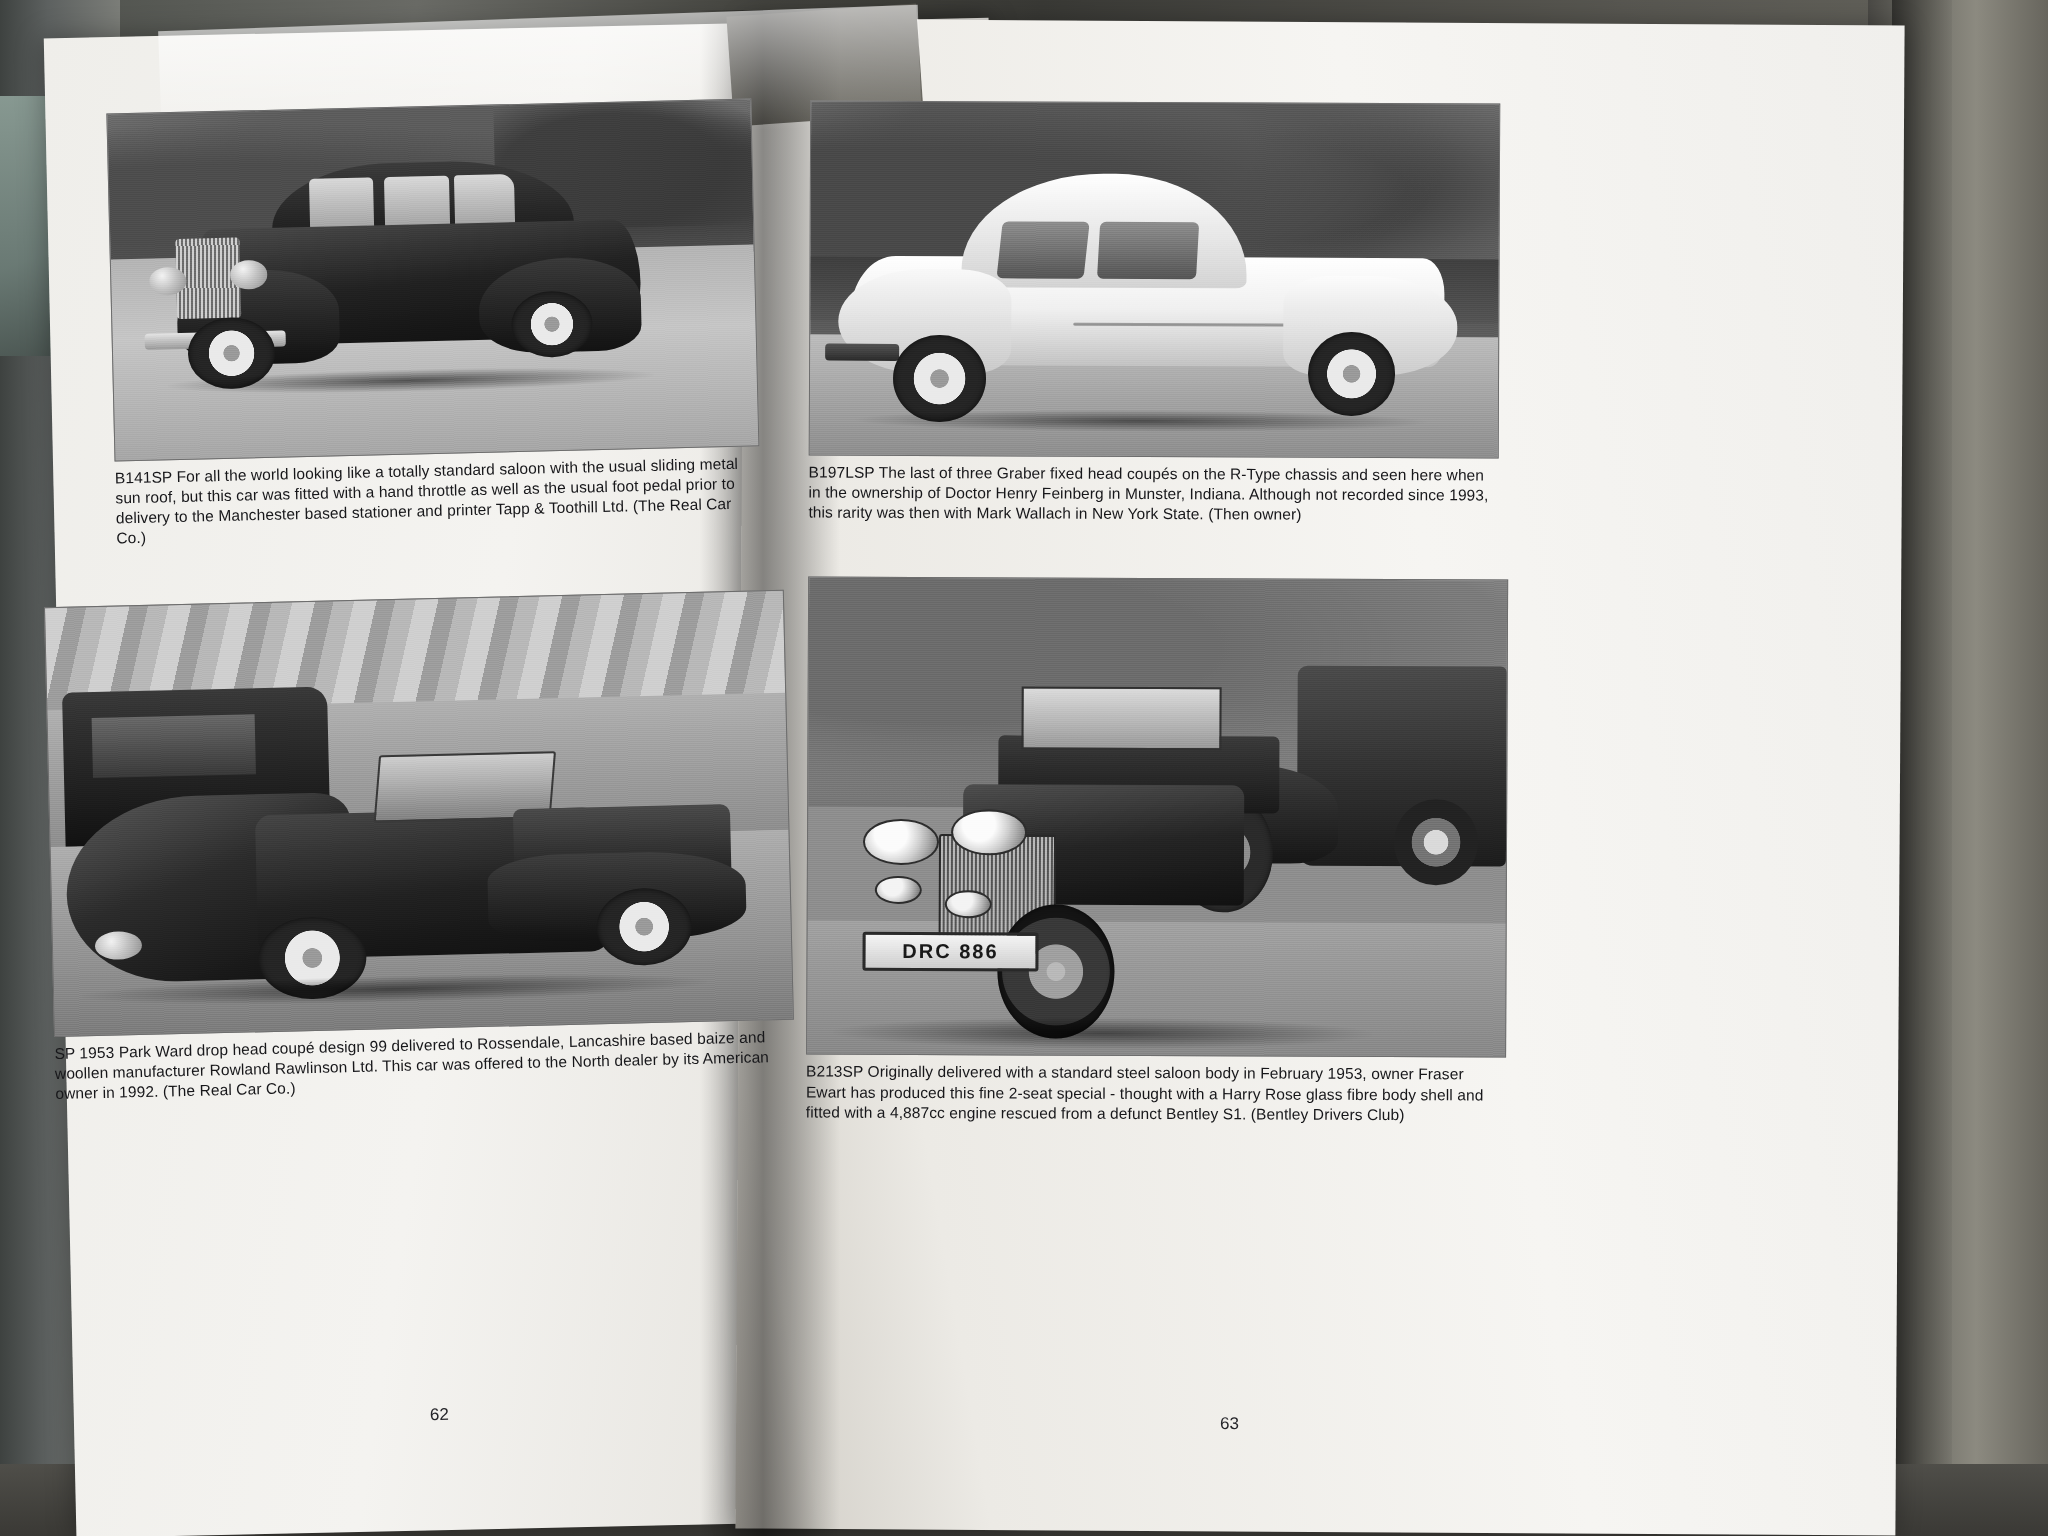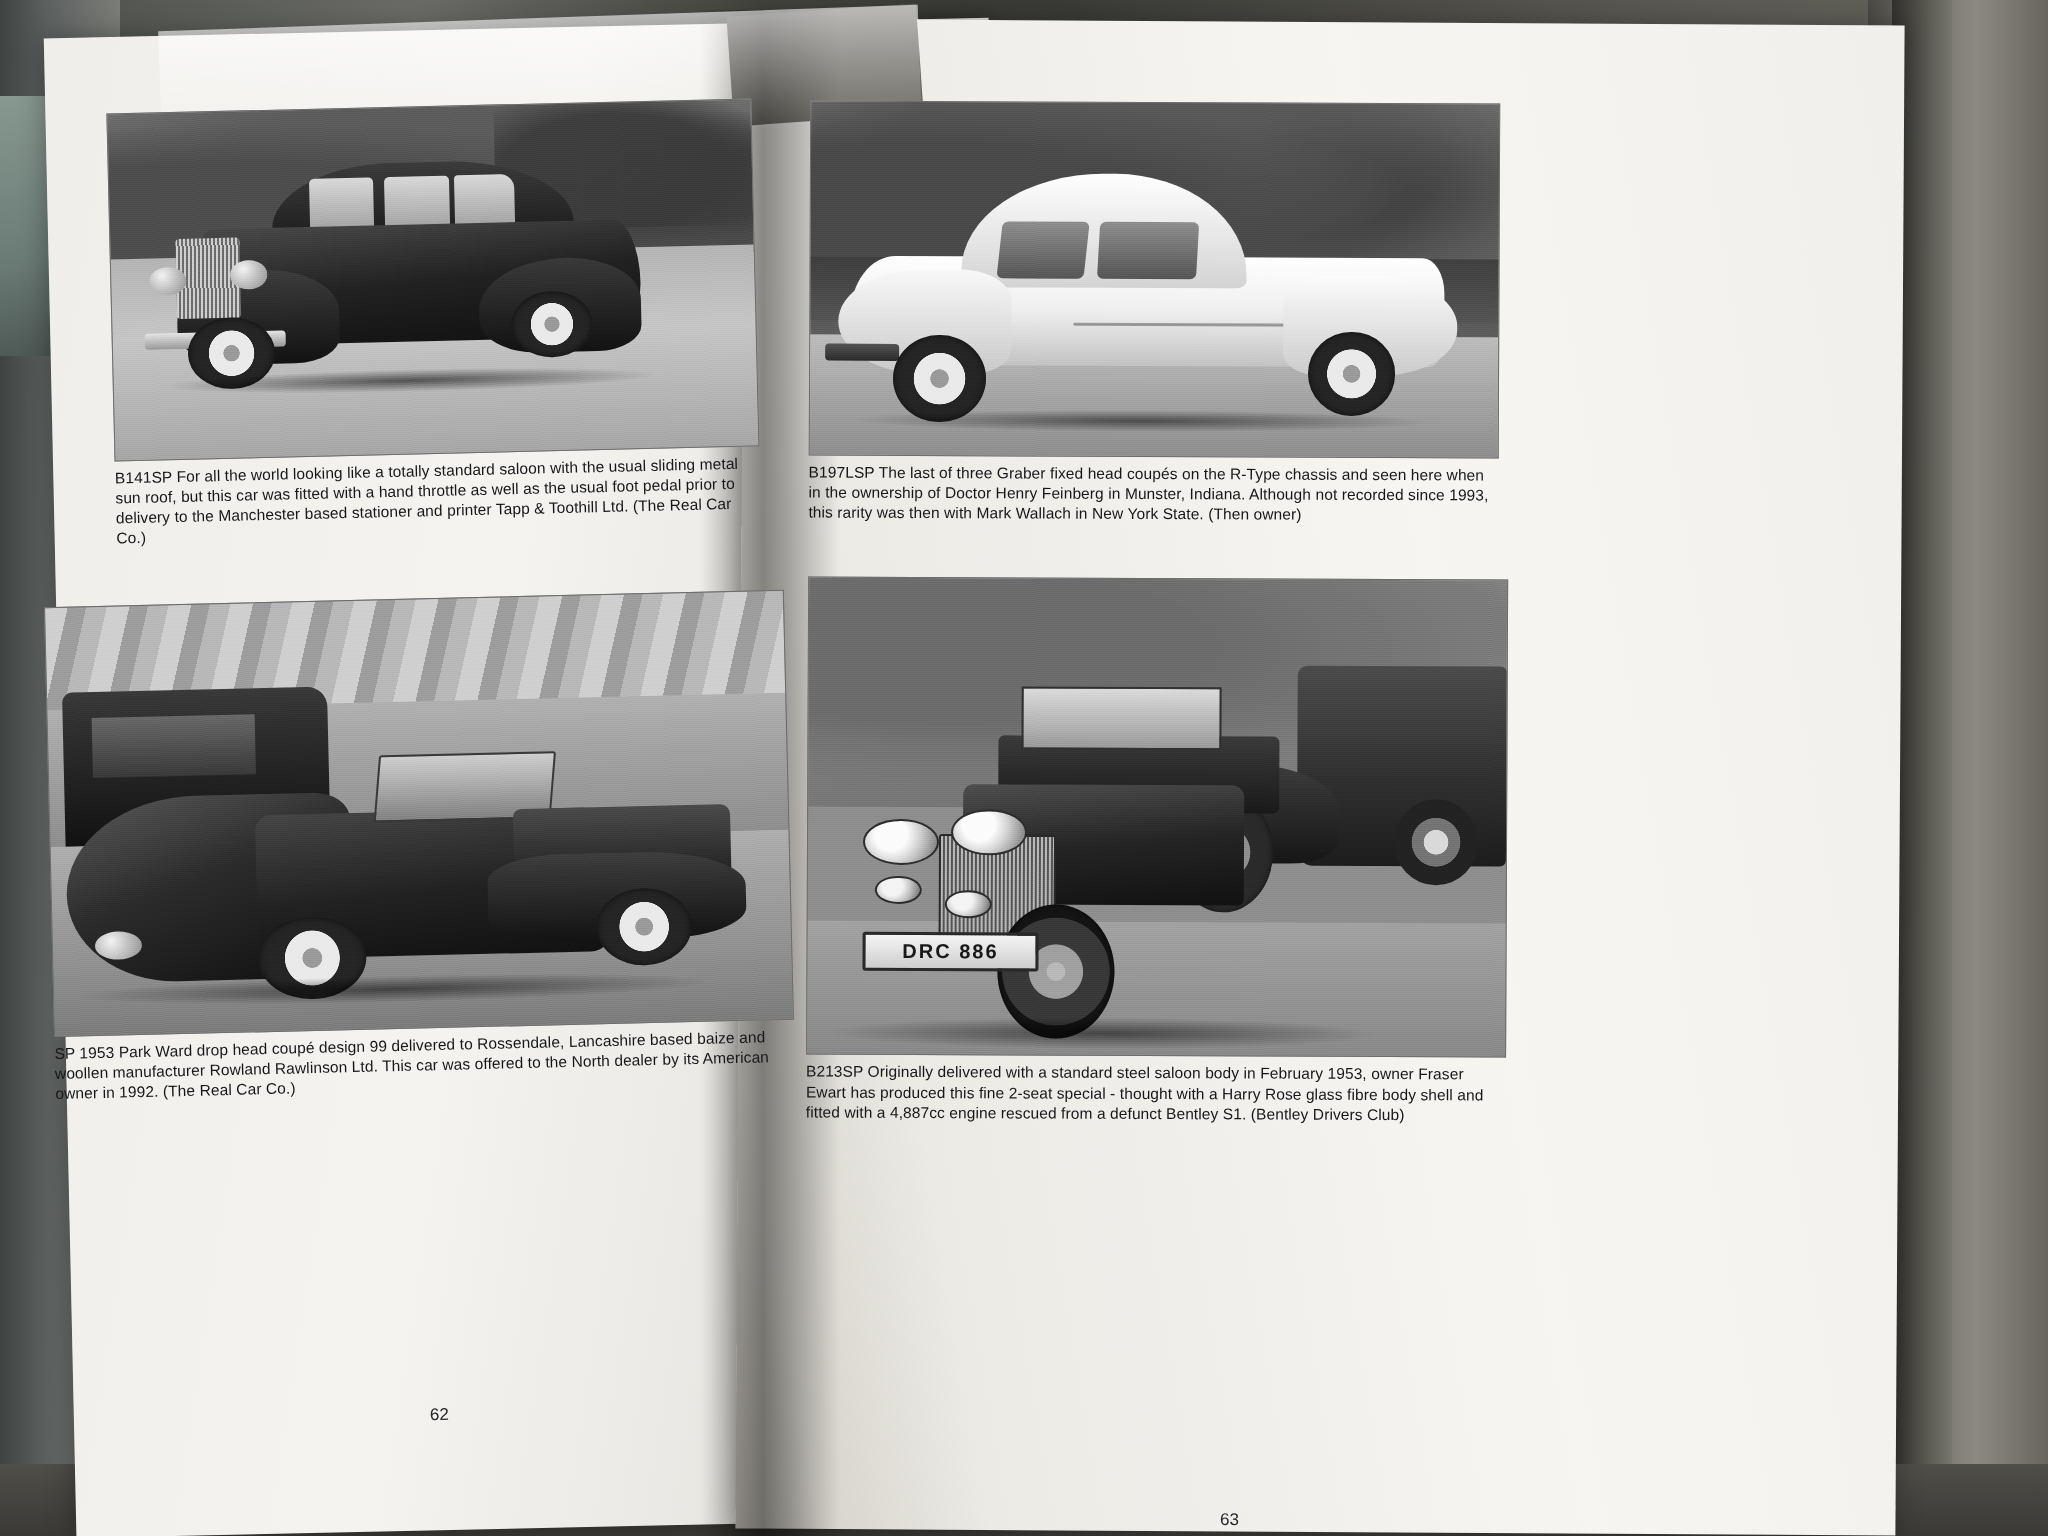--- a/index.html
+++ b/index.html
@@ -127,21 +127,21 @@
   #fig-b1xxsp { margin-left: -56px; width: 740px; margin-top: 56px; }
   #fig-b197lsp { margin-left: 8px; width: 690px; }
   #fig-b213sp { margin-left: 8px; width: 700px; margin-top: 54px; }
 
   .folio {
     position: absolute;
     font-size: 17px;
     color: #25252a;
   }
   .folio-left  { left: 390px;  top: 1395px; transform: rotate(-1.2deg); }
-  .folio-right { left: 1180px; top: 1500px; transform: rotate(.3deg); }
+  .folio-right { left: 1180px; top: 1404px; transform: rotate(.3deg); }
 
   
   .bleed-through {
     position: absolute;
     left: 70px; top: 500px; width: 620px; height: 52px;
     transform: rotate(-1.4deg);
     color: rgba(60,58,55,.30);
     font-size: 13px;
     line-height: 1.5;
     overflow: hidden;

